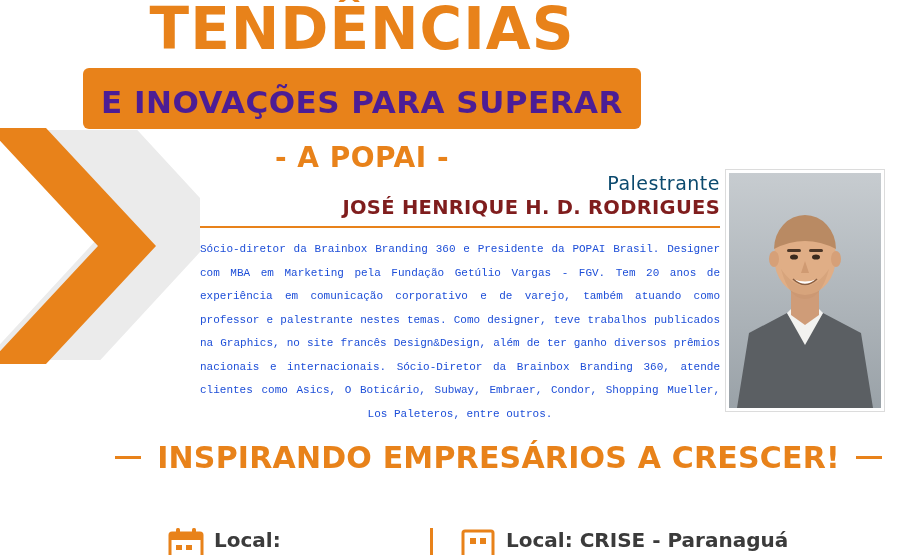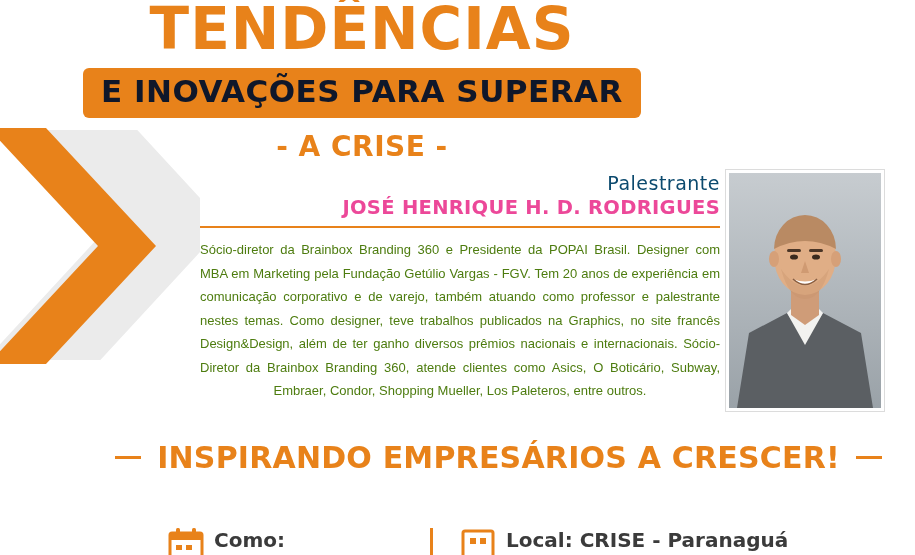--- a/index.html
+++ b/index.html
@@ -47,26 +47,26 @@
     font-weight: bold;
     font-size: 58px;
     letter-spacing: 1px;
     color: #e8821a;
     line-height: 62px;
     margin-top: -2px;
   }
   .title-sub {
     display: inline-block;
     background: #e8821a;
-    color: #0f172a;
+    color: #4c1d95;
     font-family: "DejaVu Sans", sans-serif;
     font-weight: bold;
     font-size: 31px;
     letter-spacing: 0.5px;
-    padding: 5px 18px 9px 18px;
+    padding: 16px 18px 9px 18px;
     border-radius: 6px;
     margin-top: 8px;
   }
   .title-third {
     font-family: "DejaVu Sans", sans-serif;
     font-weight: bold;
     font-size: 28px;
     color: #e8821a;
     margin-top: 12px;
     letter-spacing: 0.5px;
@@ -85,37 +85,37 @@
     font-family: "DejaVu Sans", sans-serif;
     font-size: 19px;
     color: #0c4a6e;
     letter-spacing: 0.5px;
     line-height: 22px;
   }
   .speaker-name {
     font-family: "DejaVu Sans", sans-serif;
     font-weight: bold;
     font-size: 19.5px;
-    color: #ec4899;
+    color: #7f1d1d;
     letter-spacing: 0.3px;
     line-height: 24px;
     margin-top: 2px;
   }
   .speaker-rule {
     height: 2px;
     background: #e8821a;
     margin-top: 6px;
     margin-bottom: 10px;
     width: 100%;
   }
   .speaker-bio {
-    font-family: Liberation Sans, sans-serif;
-    font-size: 13px;
+    font-family: Liberation Mono, monospace;
+    font-size: 11px;
     line-height: 23.5px;
-    color: #4d7c0f;
+    color: #1d4ed8;
     text-align: justify;
     text-align-last: center;
     word-spacing: 0px;
   }
 
   
   .photo-frame {
     position: absolute;
     left: 726px;
     top: 170px;
@@ -205,21 +205,21 @@
     <polygon points="0,20 180,215 0,410 115,410 295,215 115,20" fill="#ebebeb"></polygon>
   </svg>
 </div>
 <svg style="position:absolute;left:-12px;top:128px;width:170px;height:240px;z-index:2;" viewBox="0 0 170 240">
   <polygon points="0,0 110,118 0,236 58,236 168,118 58,0" fill="#e8821a"></polygon>
 </svg>
 
 <div class="headline-wrap">
   <div class="title-main">TENDÊNCIAS</div>
   <div class="title-sub">E INOVAÇÕES PARA SUPERAR</div>
-  <div class="title-third">- A CRISE -</div>
+  <div class="title-third">- A POPAI -</div>
 </div>
 
 <div class="speaker-block">
   <div class="speaker-role">Palestrante</div>
   <div class="speaker-name">JOSÉ HENRIQUE H. D. RODRIGUES</div>
   <div class="speaker-rule"></div>
   <div class="speaker-bio">Sócio-diretor da Brainbox Branding 360 e Presidente da POPAI Brasil. Designer com MBA em Marketing pela Fundação Getúlio Vargas - FGV. Tem 20 anos de experiência em comunicação corporativo e de varejo, também atuando como professor e palestrante nestes temas. Como designer, teve trabalhos publicados na Graphics, no site francês Design&amp;Design, além de ter ganho diversos prêmios nacionais e internacionais. Sócio-Diretor da Brainbox Branding 360, atende clientes como Asics, O Boticário, Subway, Embraer, Condor, Shopping Mueller, Los Paleteros, entre outros.</div>
 </div>
 
 <div class="photo-frame">
@@ -271,21 +271,21 @@
 
   <div class="info-item date">
     <svg class="info-icon" viewBox="0 0 36 30">
       <rect x="2" y="5" width="32" height="24" rx="2" fill="none" stroke="#e8821a" stroke-width="3"></rect>
       <rect x="2" y="5" width="32" height="7" fill="#e8821a"></rect>
       <rect x="8" y="0" width="4" height="9" rx="1.5" fill="#e8821a"></rect>
       <rect x="24" y="0" width="4" height="9" rx="1.5" fill="#e8821a"></rect>
       <rect x="8" y="17" width="6" height="5" fill="#e8821a"></rect>
       <rect x="18" y="17" width="6" height="5" fill="#e8821a"></rect>
     </svg>
-    <div class="info-label">Como:</div>
+    <div class="info-label">Local:</div>
   </div>
 
   <div class="info-item place">
     <svg class="info-icon" viewBox="0 0 36 30">
       <rect x="3" y="3" width="30" height="26" rx="2" fill="none" stroke="#e8821a" stroke-width="3"></rect>
       <rect x="10" y="10" width="6" height="6" fill="#e8821a"></rect>
       <rect x="20" y="10" width="6" height="6" fill="#e8821a"></rect>
     </svg>
     <div class="info-label">Local: CRISE - Paranaguá</div>
   </div>

